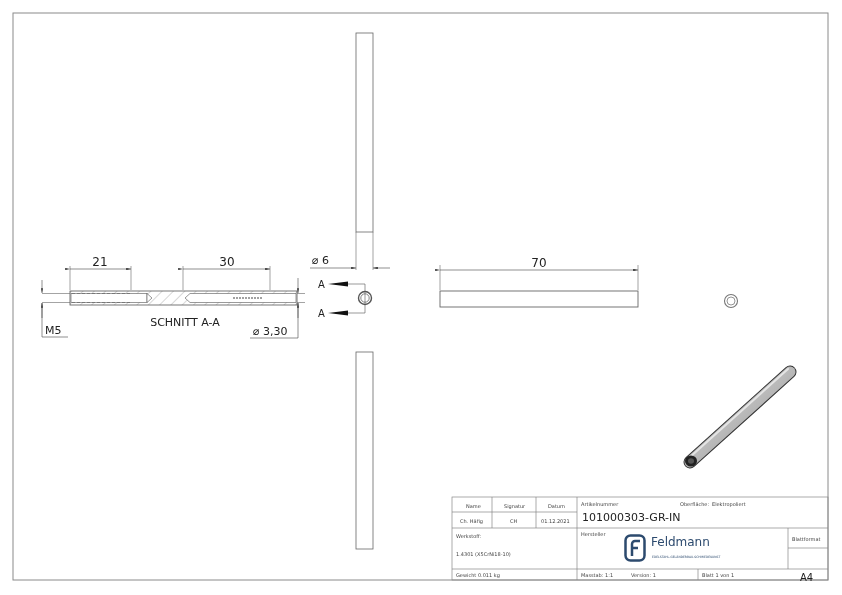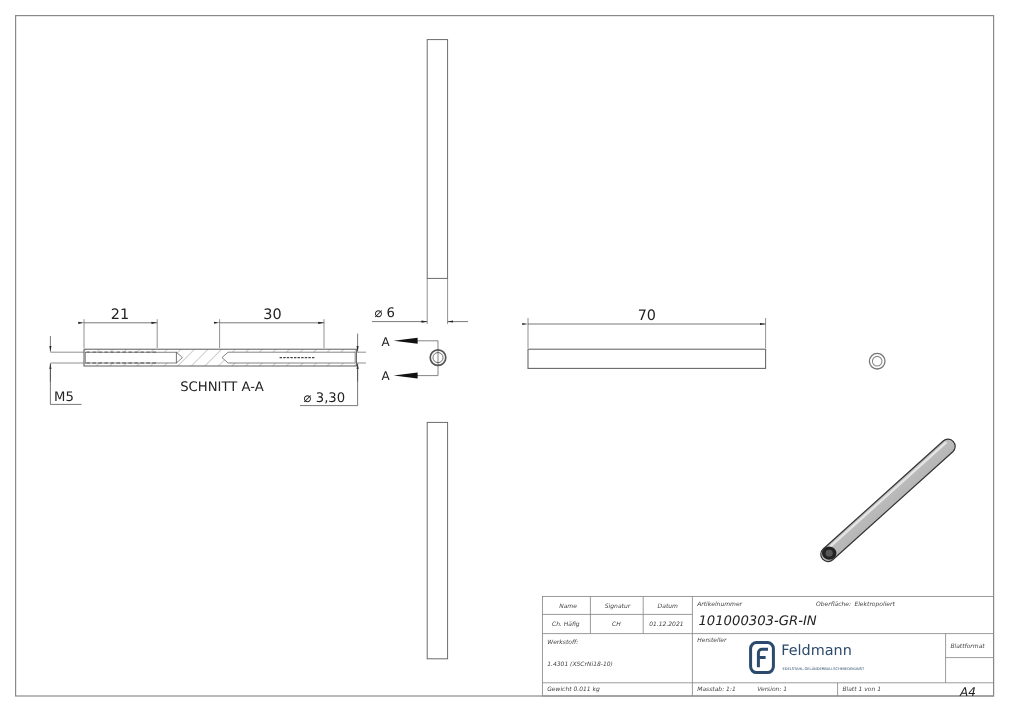--- a/index.html
+++ b/index.html
@@ -1,18 +1,18 @@
 <!DOCTYPE html>
 <html><head>
 <meta charset="utf-8">
 <style>
   html,body{margin:0;padding:0;background:#fff;}
   body{width:842px;height:595px;position:relative;overflow:hidden;font-family:"DejaVu Sans",sans-serif;color:#222;}
   #sheet{position:absolute;left:0;top:0;width:842px;height:595px;}
-  .tb{position:absolute;font-size:5px;color:#444;white-space:nowrap;font-style:italic;}
+  .tb{position:absolute;font-size:5px;color:#444;white-space:nowrap;}
   .big{font-size:11px;color:#222;}
   .lbl{font-family:"DejaVu Sans",sans-serif;}
 </style>
 </head>
 <body>
 
 <svg id="sheet" width="842" height="595" viewBox="0 0 842 595" xmlns="http://www.w3.org/2000/svg">
   <defs>
     <pattern id="hatch" width="8" height="8" patternUnits="userSpaceOnUse" patternTransform="rotate(45)">
       <line x1="0" y1="0" x2="0" y2="8" stroke="#777" stroke-width="0.6"></line>

